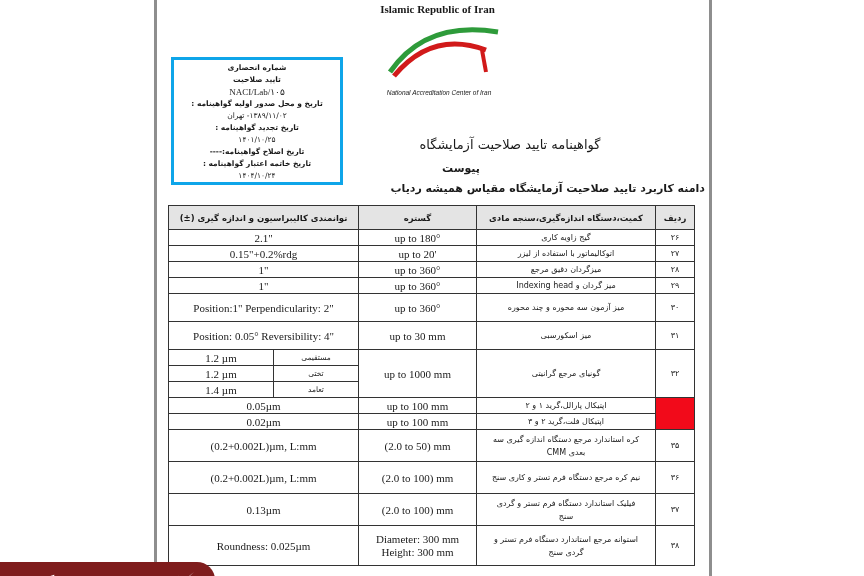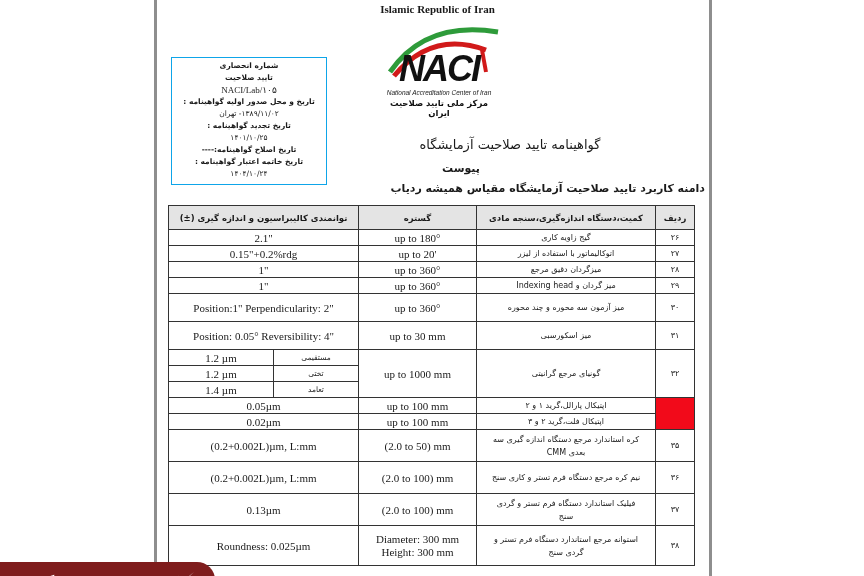--- a/index.html
+++ b/index.html
@@ -6,21 +6,21 @@
   body{width:864px;height:576px;overflow:hidden;background:#ffffff;position:relative;font-family:"Liberation Serif","DejaVu Serif",serif;color:#1a1a1a;}
   .page-line{position:absolute;top:0;width:3px;height:576px;background:#8e8e8e;}
   .pl-left{left:154px;}
   .pl-right{left:709px;}
   .header-country{position:absolute;top:3px;left:330px;width:215px;text-align:center;font-weight:bold;font-size:11px;}
   .logo{position:absolute;top:20px;left:378px;width:122px;height:95px;}
   .logo .arc{position:absolute;left:8px;top:0;width:118px;height:60px;}
   .logo .naci{position:absolute;left:0;top:30px;width:122px;text-align:center;font-family:"Liberation Sans",sans-serif;font-weight:bold;font-style:italic;font-size:36px;letter-spacing:-2px;color:#111;line-height:38px;}
   .logo .en{position:absolute;left:0;top:69px;width:122px;text-align:center;font-family:"Liberation Sans",sans-serif;font-style:italic;font-size:6.5px;color:#222;}
   .logo .fa{position:absolute;left:0;top:78px;width:122px;text-align:center;font-family:"DejaVu Sans",sans-serif;font-size:8.5px;font-weight:bold;color:#111;direction:rtl;}
-  .info-box{position:absolute;left:171px;top:57px;width:156px;height:128px;border:1px solid #0ea5e9;direction:rtl;text-align:center;font-family:"DejaVu Sans",sans-serif;font-size:7.5px;line-height:12px;padding-top:2px;box-sizing:border-box;}
+  .info-box{position:absolute;left:171px;top:57px;width:172px;height:128px;border:3px solid #0ea5e9;direction:rtl;text-align:center;font-family:"DejaVu Sans",sans-serif;font-size:7.5px;line-height:12px;padding-top:2px;box-sizing:border-box;}
   .info-box .b{font-weight:bold;}
   .info-box .lat{font-family:"Liberation Serif",serif;font-size:9px;direction:ltr;}
   .title1{position:absolute;top:137px;left:330px;width:360px;text-align:center;direction:rtl;font-family:"DejaVu Sans",sans-serif;font-size:13px;}
   .title2{position:absolute;top:162px;left:341px;width:240px;text-align:center;direction:rtl;font-family:"DejaVu Sans",sans-serif;font-size:11px;font-weight:bold;}
   .title3{position:absolute;top:182px;left:305px;width:400px;text-align:right;direction:rtl;font-family:"DejaVu Sans",sans-serif;font-size:11px;font-weight:bold;}
   table.scope{position:absolute;left:168px;top:205px;border-collapse:collapse;table-layout:fixed;direction:ltr;}
   table.scope td, table.scope th{border:1px solid #333;padding:0;text-align:center;vertical-align:middle;overflow:hidden;}
   table.scope th{background:#e4e4e4;font-family:"DejaVu Sans",sans-serif;font-size:8.5px;font-weight:bold;direction:rtl;height:23px;}
   .c-cap{font-size:11px;}
   .c-rng{font-size:11px;}
@@ -39,23 +39,21 @@
 <div class="page-line pl-right"></div>
 
 <div class="header-country">Islamic Republic of Iran</div>
 
 <div class="logo">
   <svg class="arc" viewBox="0 0 118 60">
     <path d="M4 52 Q40 0 112 12" stroke="#2e9b3a" stroke-width="5" fill="none"></path>
     <path d="M8 56 Q46 10 100 30" stroke="#d11a1a" stroke-width="5" fill="none"></path>
     <path d="M96 30 L100 52" stroke="#d11a1a" stroke-width="4" fill="none"></path>
   </svg>
-  <div class="naci">NACI</div>
   <div class="en">National Accreditation Center of Iran</div>
-  <div class="fa">مرکز ملی تایید صلاحیت ایران</div>
 </div>
 
 <div class="info-box">
   <div class="b">شماره انحصاری</div>
   <div class="b">تایید صلاحیت</div>
   <div class="lat">NACI/Lab/۱۰۵</div>
   <div class="b">تاریخ و محل صدور اولیه گواهینامه :</div>
   <div>۱۳۸۹/۱۱/۰۲- تهران</div>
   <div class="b">تاریخ تجدید گواهینامه :</div>
   <div>۱۴۰۱/۱۰/۲۵</div>

